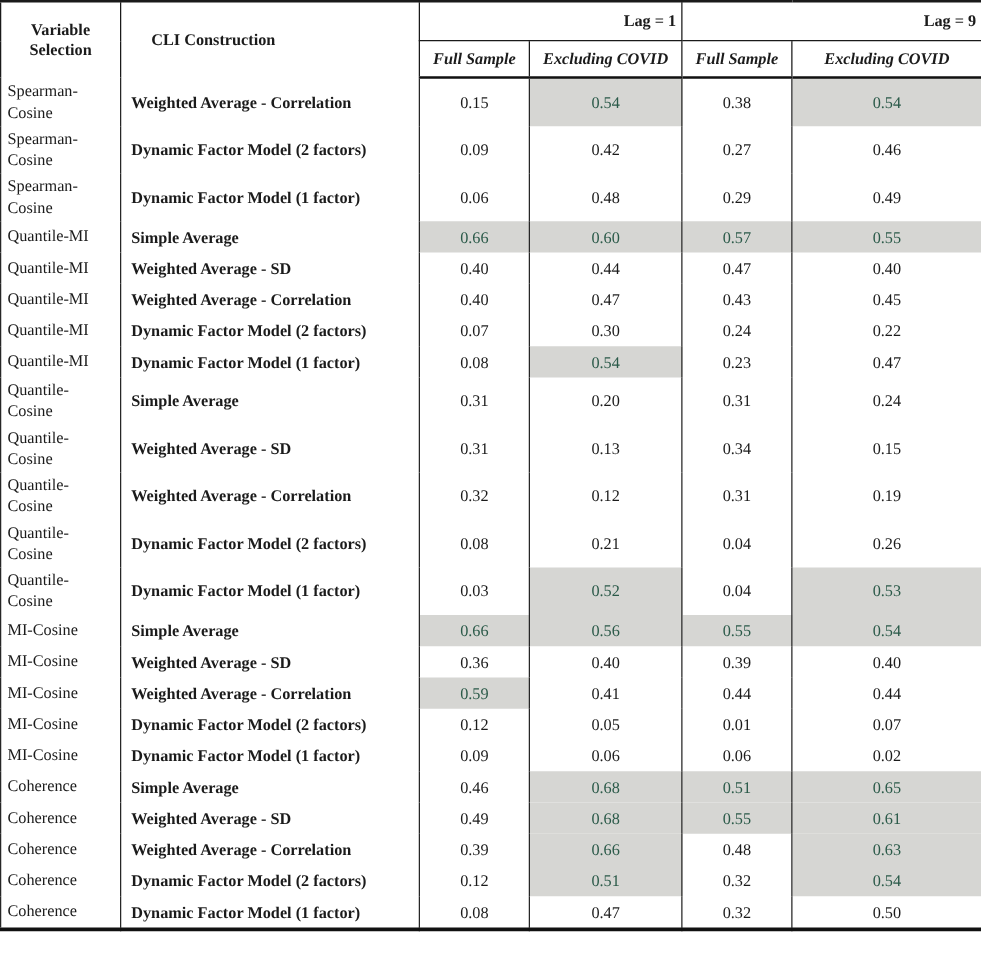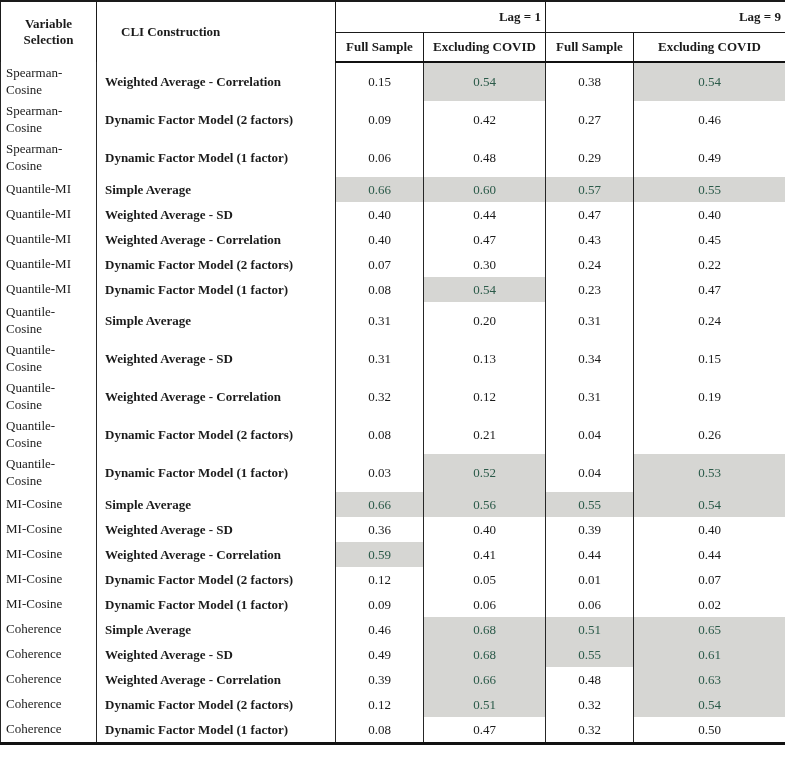--- a/index.html
+++ b/index.html
@@ -33,21 +33,21 @@
     font-size:13px;
     border-left:1px solid #1a1a1a;
     border-right:1px solid #1a1a1a;
     padding:2px 4px;
     vertical-align:middle;
   }
   thead tr.sub th{border-bottom:2px solid #111111;}
   th.lag{height:26px; border-bottom:1.5px solid #1a1a1a; text-align:right;}
   th.varsel{text-align:center; line-height:1.25;}
   th.consh{text-align:left; padding-left:24px;}
-  th.sub-col{height:24px; }
+  th.sub-col{height:24px; font-style:italic;}
 
   td{
     font-size:13px;
     border-left:1px solid #262626;
     border-right:1px solid #262626;
     vertical-align:middle;
     padding:1px 4px;
   }
   tr.short td{height:23px;}
   tr.tall td{height:36px;}

